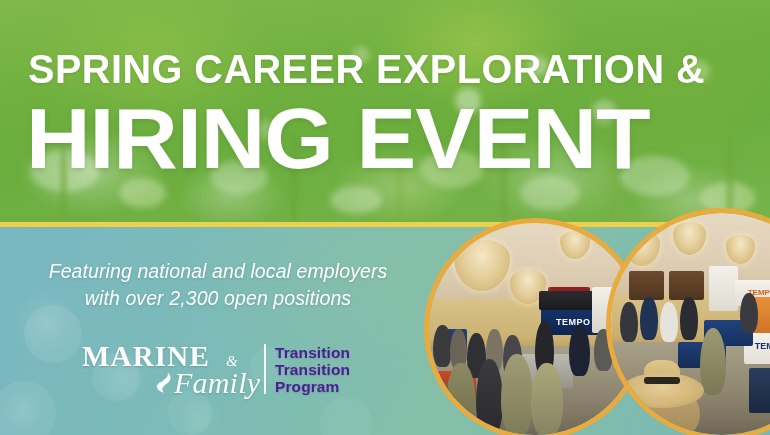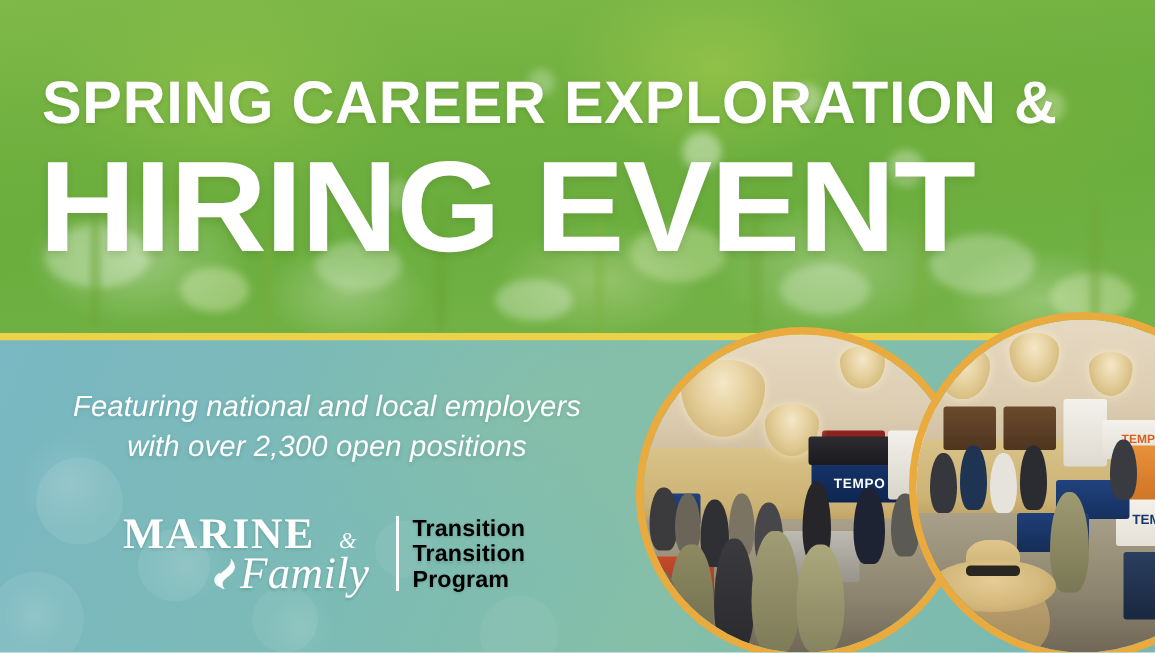--- a/index.html
+++ b/index.html
@@ -171,21 +171,21 @@
     left: 146px;
     top: 13px;
     color: #ffffff;
     font-family: "Liberation Serif", serif;
     font-style: italic;
     font-size: 15px;
     line-height: 15px;
   }
   .logo-family-row {
     position: absolute;
-    left: 62px;
+    left: 76px;
     top: 26px;
     display: flex;
     align-items: flex-start;
   }
   .flame-icon {
     width: 17px;
     height: 21px;
     margin-right: 1px;
     margin-top: 5px;
     flex: none;
@@ -201,21 +201,21 @@
   }
   .logo-divider {
     width: 2px;
     height: 50px;
     background: #ffffff;
     margin: 0 9px 0 6px;
     opacity: .95;
     flex: none;
   }
   .logo-program {
-    color: #000000;
+    color: #4c1d95;
     font-family: "Liberation Sans", sans-serif;
     font-weight: bold;
     font-size: 15.5px;
     line-height: 17px;
     letter-spacing: 0.1px;
     text-shadow: 0 1px 2px rgba(40,80,80,.22);
   }
   .logo-program span { display: block; }
 
   

